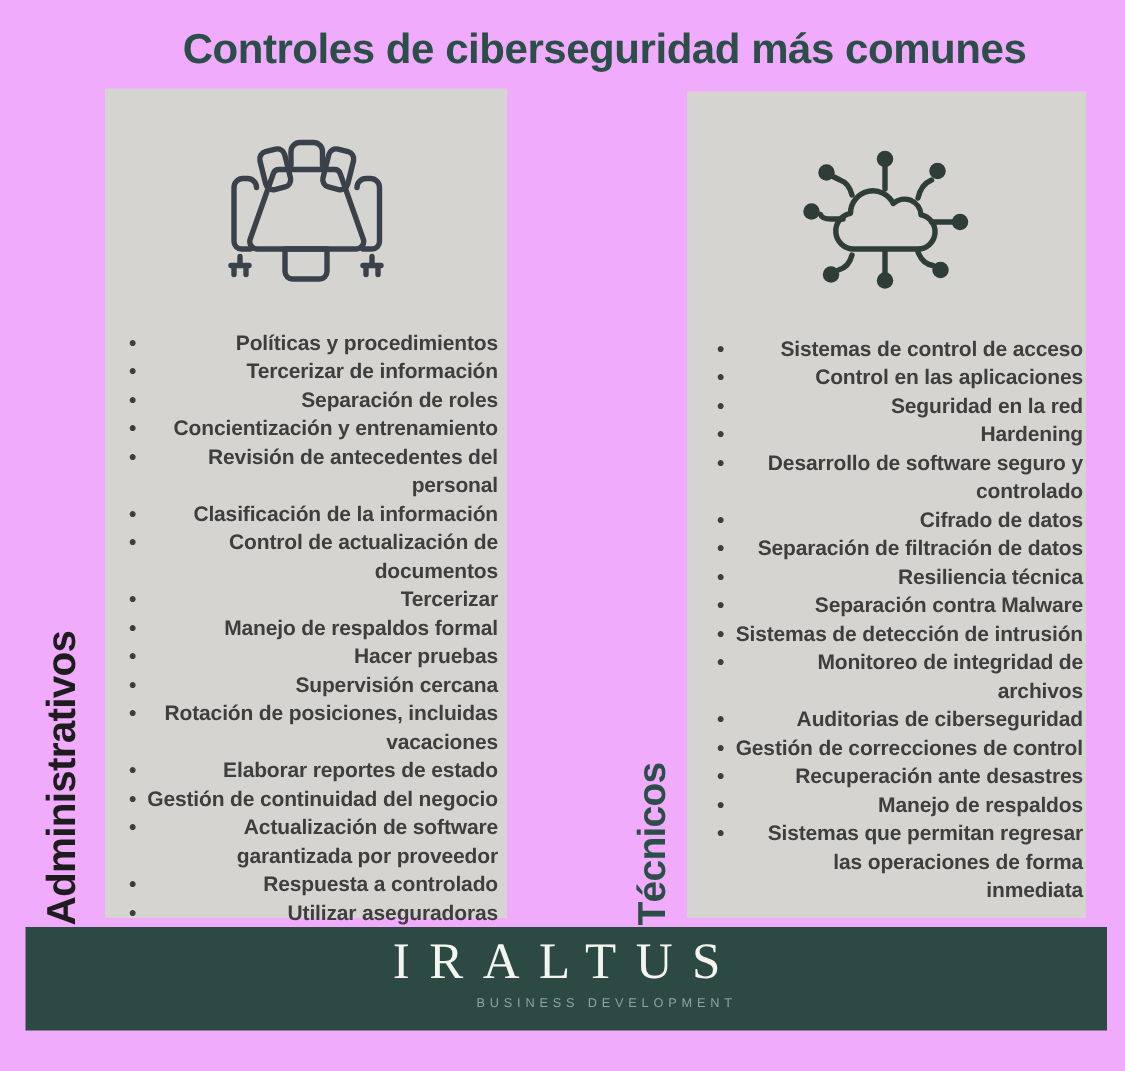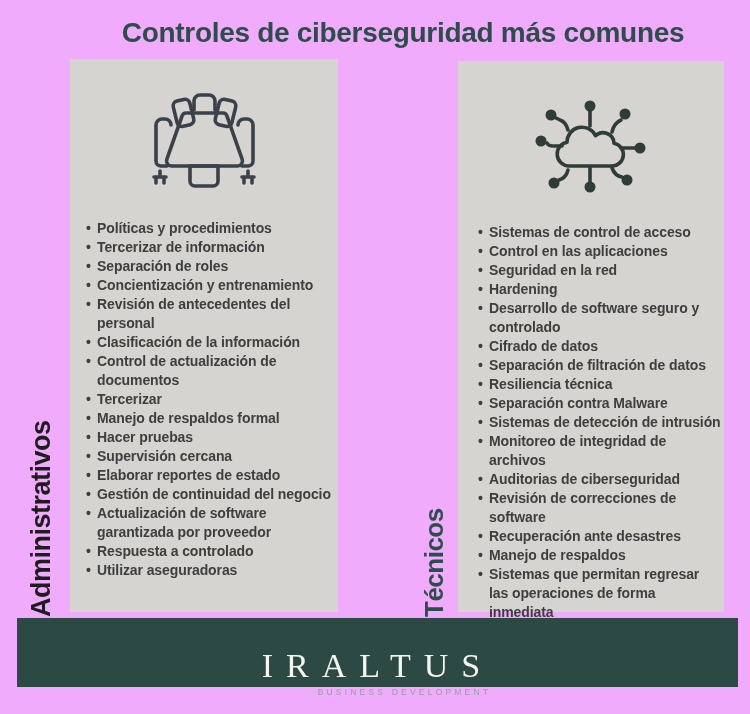--- a/index.html
+++ b/index.html
@@ -39,20 +39,21 @@
   .panel-tec .icon-wrap { height: 142px; }
   ul.ctrl-list {
     margin: 6px 0 0 0;
     padding: 0 6px 0 18px;
     list-style: none;
     font-size: 14px;
     line-height: 19px;
     font-weight: 600;
     letter-spacing: -0.1px;
     color: #3e3e3e;
+    text-align: right;
   }
   .panel-tec ul.ctrl-list { padding-left: 22px; padding-right: 2px; }
   ul.ctrl-list li { position: relative; padding-left: 9px; }
   ul.ctrl-list li::before {
     content: "\2022";
     position: absolute;
     left: -2px;
   }
   .vlabel {
     position: absolute;
@@ -69,21 +70,21 @@
     left: 17px; top: 618px;
     width: 721px; height: 69px;
     background: #2c4a43;
     display: flex;
     flex-direction: column;
     align-items: center;
     justify-content: flex-start;
     padding-top: 6px;
     box-sizing: border-box;
   }
-  .brand-block { display: inline-block; text-align: center; margin-top: 24px; }
+  .brand-block { display: inline-block; text-align: center; }
   .brand {
     font-family: "Liberation Serif", serif;
     font-weight: 400;
     font-size: 34px;
     letter-spacing: 13px;
     color: #f4f4f0;
     line-height: 1.05;
   }
   .tagline {
     font-size: 8.5px;
@@ -130,20 +131,21 @@
         <li>Tercerizar de información</li>
         <li>Separación de roles</li>
         <li>Concientización y entrenamiento</li>
         <li>Revisión de antecedentes del personal</li>
         <li>Clasificación de la información</li>
         <li>Control de actualización de documentos</li>
         <li>Tercerizar</li>
         <li>Manejo de respaldos formal</li>
         <li>Hacer pruebas</li>
         <li>Supervisión cercana</li>
+        <li>Rotación de posiciones, incluidas vacaciones</li>
         <li>Elaborar reportes de estado</li>
         <li>Gestión de continuidad del negocio</li>
         <li>Actualización de software garantizada por proveedor</li>
         <li>Respuesta a controlado</li>
         <li>Utilizar aseguradoras</li>
       </ul>
   </div>
 
   <div class="panel panel-tec">
     <div class="icon-wrap">
@@ -178,21 +180,21 @@
         <li>Seguridad en la red</li>
         <li>Hardening</li>
         <li>Desarrollo de software seguro y controlado</li>
         <li>Cifrado de datos</li>
         <li>Separación de filtración de datos</li>
         <li>Resiliencia técnica</li>
         <li>Separación contra Malware</li>
         <li>Sistemas de detección de intrusión</li>
         <li>Monitoreo de integridad de archivos</li>
         <li>Auditorias de ciberseguridad</li>
-        <li>Revisión de correcciones de software</li>
+        <li>Gestión de correcciones de control</li>
         <li>Recuperación ante desastres</li>
         <li>Manejo de respaldos</li>
         <li>Sistemas que permitan regresar las operaciones de forma inmediata</li>
       </ul>
   </div>
 
   <div class="vlabel vlabel-admin">Administrativos</div>
   <div class="vlabel vlabel-tec">Técnicos</div>
 
   <div class="banner">

